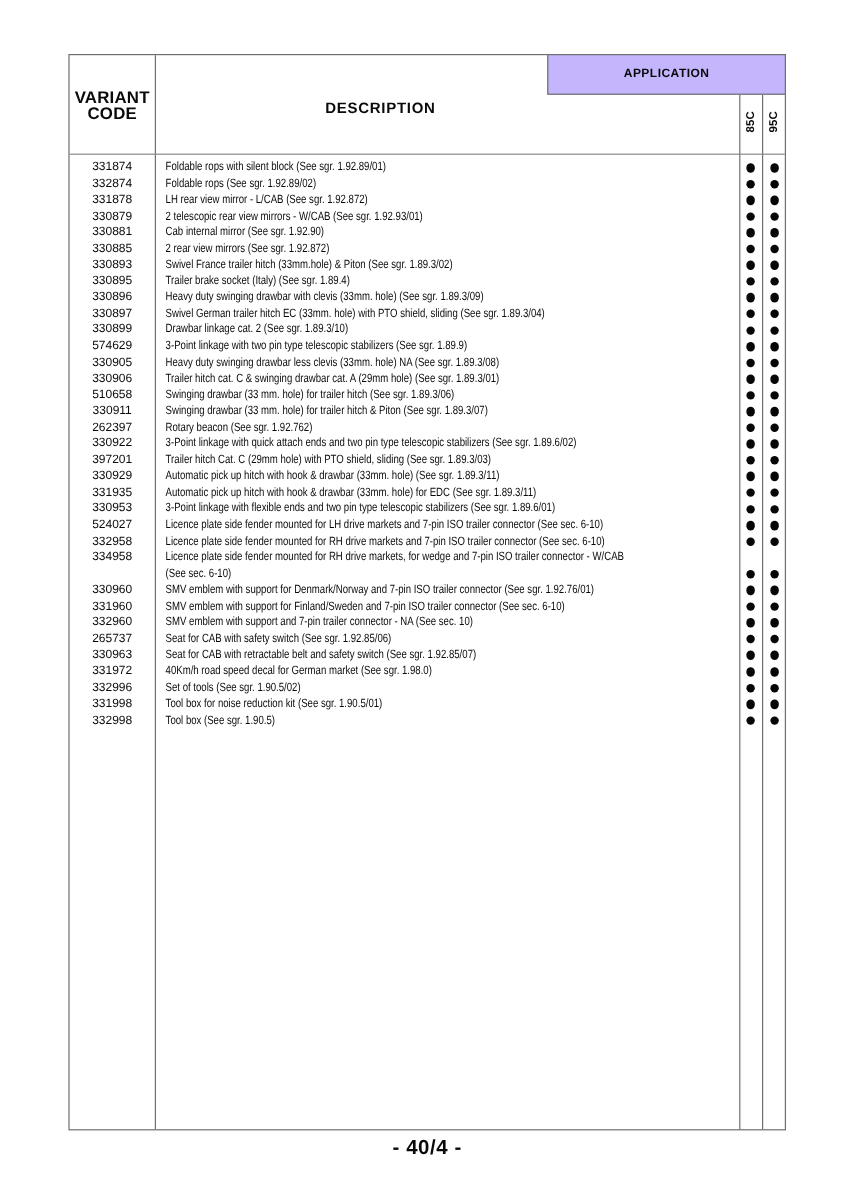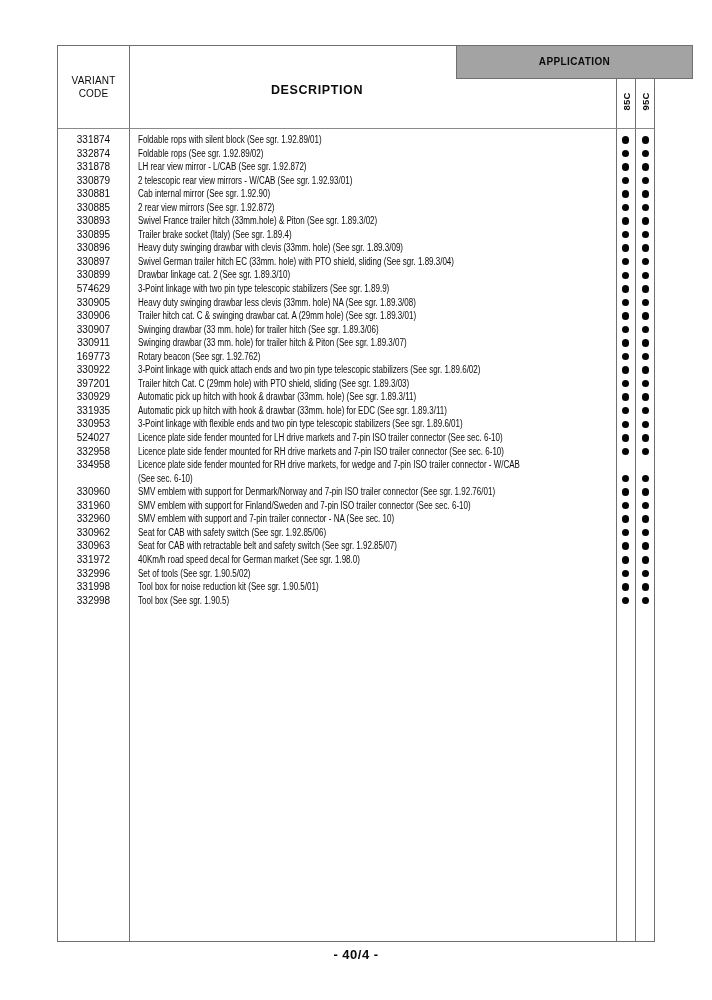--- a/index.html
+++ b/index.html
@@ -11,29 +11,29 @@
     position:absolute;left:57px;top:45px;width:598px;height:897px;
     border:1px solid #6f6f6f;box-sizing:border-box;
   }
   .vline{position:absolute;width:1px;background:#6f6f6f;}
   #vline-code{left:71px;top:0;bottom:0;}
   #vline-app1{left:558px;top:33px;bottom:0;}
   #vline-app2{left:577px;top:33px;bottom:0;}
   .hline{position:absolute;height:1px;background:#8a8a8a;left:0;right:0;}
   #header-bottom{top:82px;}
   .app-box{
-    position:absolute;left:398px;top:-1px;width:237px;height:34px;
-    border:1px solid #6f6f6f;box-sizing:border-box;background:#a3a3a3;
+    position:absolute;left:398px;top:-1px;width:199px;height:34px;
+    border:1px solid #6f6f6f;box-sizing:border-box;background:#c4b5fd;
   }
   .app-box .lbl{
     display:block;text-align:center;line-height:32px;font-size:10px;font-weight:bold;letter-spacing:0.4px;
   }
   .variant-lbl{
     position:absolute;left:0;top:29px;width:71px;text-align:center;
-    font-size:10px;font-weight:normal;line-height:12.5px;white-space:pre-line;letter-spacing:0.2px;
+    font-size:14px;font-weight:bold;line-height:12.5px;white-space:pre-line;letter-spacing:0.2px;
   }
   .desc-lbl{
     position:absolute;left:71px;top:30px;width:280px;text-align:center;
     font-size:12.5px;font-weight:bold;line-height:28px;letter-spacing:0.6px;margin-left:48px;
   }
   .vert-lbl{
     position:absolute;width:40px;height:19px;text-align:center;
     font-size:9.5px;font-weight:bold;line-height:19px;
     transform:rotate(-90deg);transform-origin:center center;letter-spacing:0.2px;
   }
@@ -48,21 +48,21 @@
   .c-desc{
     flex:0 0 487px;width:487px;box-sizing:border-box;padding-left:9px;padding-right:3px;
     font-size:10px;font-weight:normal;line-height:13.55px;overflow:hidden;
   }
   .c-desc .sq{display:block;transform:scaleX(0.8);transform-origin:0 50%;white-space:nowrap;}
   .c-b1{flex:0 0 19px;width:19px;display:flex;align-items:flex-end;justify-content:center;}
   .c-b2{flex:0 0 21px;width:21px;display:flex;align-items:flex-end;justify-content:center;}
   .dot{width:7.5px;height:7.5px;border-radius:50%;background:#060606;margin-bottom:3px;}
   .footer{
     position:absolute;left:57px;top:947px;width:598px;text-align:center;
-    font-size:13px;font-weight:bold;letter-spacing:0.5px;
+    font-size:17px;font-weight:bold;letter-spacing:0.5px;
   }
 </style>
 </head>
 <body>
 
 <div class="page">
   <div class="table">
 
     <div class="vline" id="vline-code"></div>
     <div class="vline" id="vline-app1"></div>
@@ -244,21 +244,21 @@
             <span class="sq">Trailer hitch cat. C &amp; swinging drawbar cat. A (29mm hole) (See sgr. 1.89.3/01)</span>
           </div>
           <div class="c-b1">
             <span class="dot"></span>
           </div>
           <div class="c-b2">
             <span class="dot"></span>
           </div>
         </div>
         <div class="row">
-          <div class="c-code">330907</div>
+          <div class="c-code">510658</div>
           <div class="c-desc">
             <span class="sq">Swinging drawbar (33 mm. hole) for trailer hitch (See sgr. 1.89.3/06)</span>
           </div>
           <div class="c-b1">
             <span class="dot"></span>
           </div>
           <div class="c-b2">
             <span class="dot"></span>
           </div>
         </div>
@@ -268,21 +268,21 @@
             <span class="sq">Swinging drawbar (33 mm. hole) for trailer hitch &amp; Piton (See sgr. 1.89.3/07)</span>
           </div>
           <div class="c-b1">
             <span class="dot"></span>
           </div>
           <div class="c-b2">
             <span class="dot"></span>
           </div>
         </div>
         <div class="row">
-          <div class="c-code">169773</div>
+          <div class="c-code">262397</div>
           <div class="c-desc">
             <span class="sq">Rotary beacon (See sgr. 1.92.762)</span>
           </div>
           <div class="c-b1">
             <span class="dot"></span>
           </div>
           <div class="c-b2">
             <span class="dot"></span>
           </div>
         </div>
@@ -413,21 +413,21 @@
             <span class="sq">SMV emblem with support and 7-pin trailer connector - NA (See sec. 10)</span>
           </div>
           <div class="c-b1">
             <span class="dot"></span>
           </div>
           <div class="c-b2">
             <span class="dot"></span>
           </div>
         </div>
         <div class="row">
-          <div class="c-code">330962</div>
+          <div class="c-code">265737</div>
           <div class="c-desc">
             <span class="sq">Seat for CAB with safety switch (See sgr. 1.92.85/06)</span>
           </div>
           <div class="c-b1">
             <span class="dot"></span>
           </div>
           <div class="c-b2">
             <span class="dot"></span>
           </div>
         </div>

